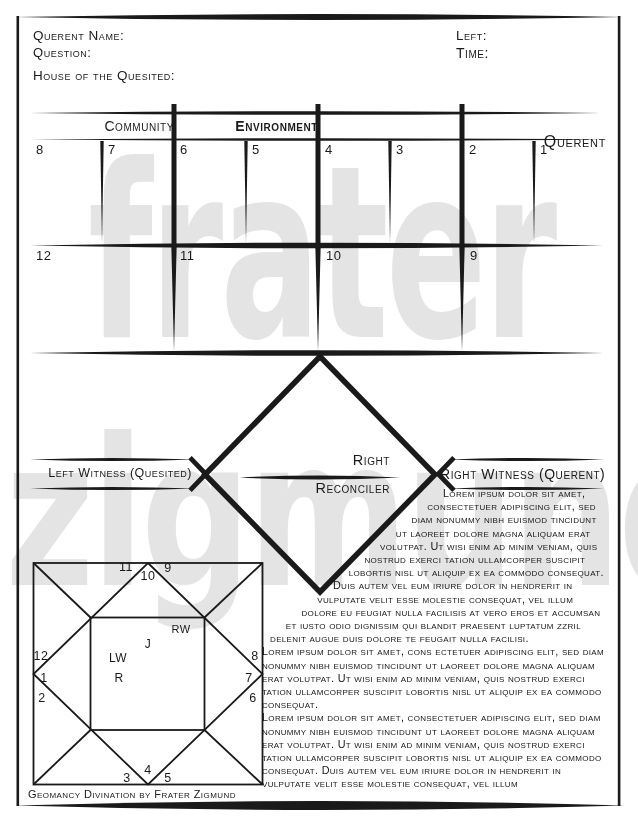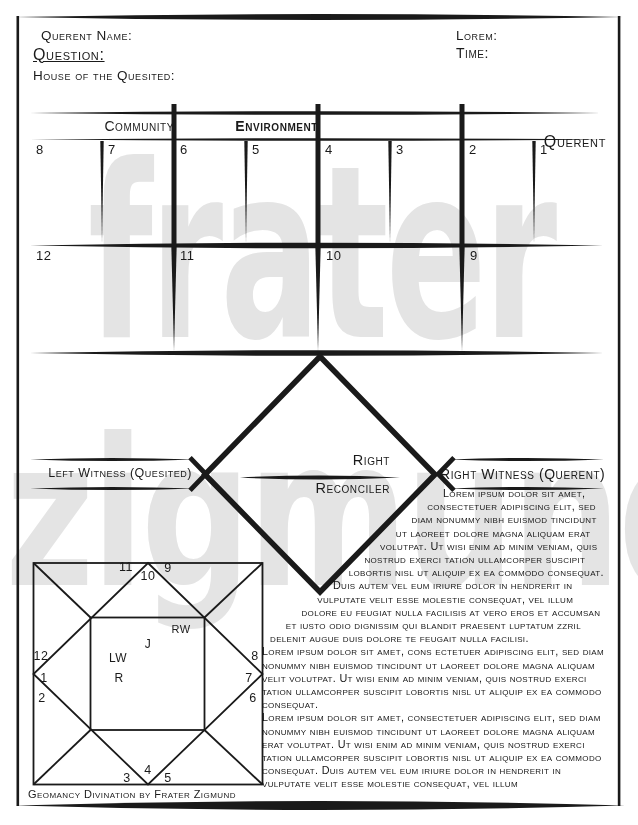--- a/index.html
+++ b/index.html
@@ -80,23 +80,23 @@
       <rect x="33.5" y="563" width="229" height="221.5"></rect>
       <polygon points="148,563 262.5,674 148,784.5 33.5,674"></polygon>
       <rect x="90.5" y="617.5" width="114" height="112.5"></rect>
       <line x1="33.5" y1="563" x2="90.5" y2="617.5"></line>
       <line x1="262.5" y1="563" x2="204.5" y2="617.5"></line>
       <line x1="33.5" y1="784.5" x2="90.5" y2="730"></line>
       <line x1="262.5" y1="784.5" x2="204.5" y2="730"></line>
     </g>
   </svg>
 
-  <div class="lbl" style="left:33px;top:28.5px;font-size:13.5px;margin-left:8px;">Querent Name:</div>
-  <div class="lbl" style="left:33px;top:45.5px;font-size:16px;text-decoration:underline;">Question:</div>
-  <div class="lbl" style="left:456px;top:28.5px;font-size:13.5px;">Lorem:</div>
+  <div class="lbl" style="left:33px;top:28.5px;font-size:13.5px;">Querent Name:</div>
+  <div class="lbl" style="left:33px;top:45.5px;font-size:13px;">Question:</div>
+  <div class="lbl" style="left:456px;top:28.5px;font-size:13.5px;">Left:</div>
   <div class="lbl" style="left:456px;top:45.5px;font-size:14px;">Time:</div>
   <div class="lbl" style="left:33px;top:69px;font-size:13.5px;">House of the Quesited:</div>
 
   <div class="field" style="left:140px;top:26px;width:300px;height:16px;"></div>
   <div class="field" style="left:103px;top:43px;width:337px;height:16px;"></div>
   <div class="field" style="left:497px;top:26px;width:105px;height:16px;"></div>
   <div class="field" style="left:497px;top:43px;width:105px;height:16px;"></div>
   <div class="field" style="left:180px;top:66px;width:420px;height:18px;"></div>
 
   <div class="lbl ctr" style="left:30px;top:118.5px;width:144px;font-size:14px;">Community</div>
@@ -149,19 +149,19 @@
   <div class="lbl cc" style="left:168px;top:779px;font-size:12.5px;">5</div>
 
   <div class="lbl cc" style="left:118px;top:629px;font-size:12px;margin-top:30px;">LW</div>
   <div class="lbl cc" style="left:181px;top:629px;font-size:11px;">RW</div>
   <div class="lbl cc" style="left:148px;top:645px;font-size:12px;">J</div>
   <div class="lbl cc" style="left:119px;top:679px;font-size:12px;">R</div>
 
   <div class="body-text">
     <div class="wrapshape"></div>
     <p>Lorem ipsum dolor sit amet, consectetuer adipiscing elit, sed diam nonummy nibh euismod tincidunt ut laoreet dolore magna aliquam erat volutpat. Ut wisi enim ad minim veniam, quis nostrud exerci tation ullamcorper suscipit lobortis nisl ut aliquip ex ea commodo consequat. Duis autem vel eum iriure dolor in hendrerit in vulputate velit esse molestie consequat, vel illum dolore eu feugiat nulla facilisis at vero eros et accumsan et iusto odio dignissim qui blandit praesent luptatum zzril delenit augue duis dolore te feugait nulla facilisi.</p>
-    <p>Lorem ipsum dolor sit amet, cons ectetuer adipiscing elit, sed diam nonummy nibh euismod tincidunt ut laoreet dolore magna aliquam velit volutpat. Ut wisi enim ad minim veniam, quis nostrud exerci tation ullamcorper suscipit lobortis nisl ut aliquip ex ea commodo consequat.</p>
+    <p>Lorem ipsum dolor sit amet, cons ectetuer adipiscing elit, sed diam nonummy nibh euismod tincidunt ut laoreet dolore magna aliquam erat volutpat. Ut wisi enim ad minim veniam, quis nostrud exerci tation ullamcorper suscipit lobortis nisl ut aliquip ex ea commodo consequat.</p>
     <p>Lorem ipsum dolor sit amet, consectetuer adipiscing elit, sed diam nonummy nibh euismod tincidunt ut laoreet dolore magna aliquam erat volutpat. Ut wisi enim ad minim veniam, quis nostrud exerci tation ullamcorper suscipit lobortis nisl ut aliquip ex ea commodo consequat. Duis autem vel eum iriure dolor in hendrerit in vulputate velit esse molestie consequat, vel illum</p>
   </div>
 
   <div class="lbl" style="left:28px;top:787.5px;font-size:11px;text-align:center;">Geomancy Divination by Frater Zigmund</div>
 
 </div>
 
 </body></html>

